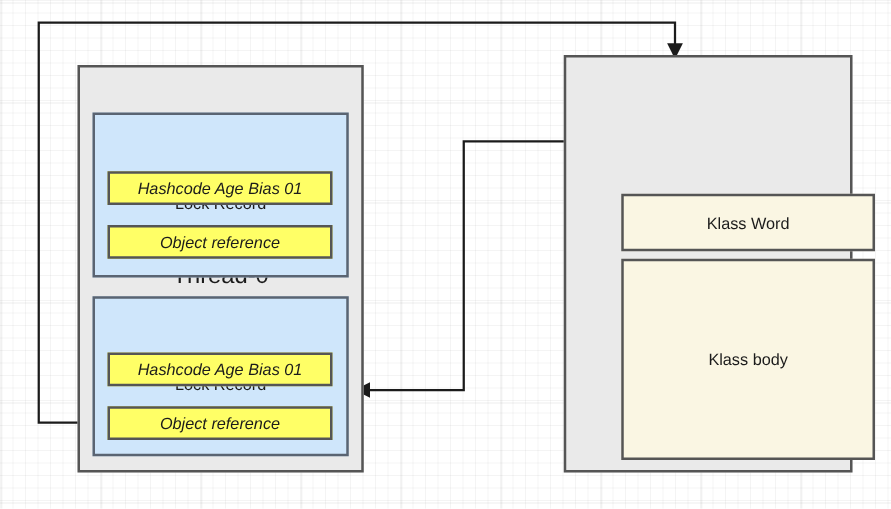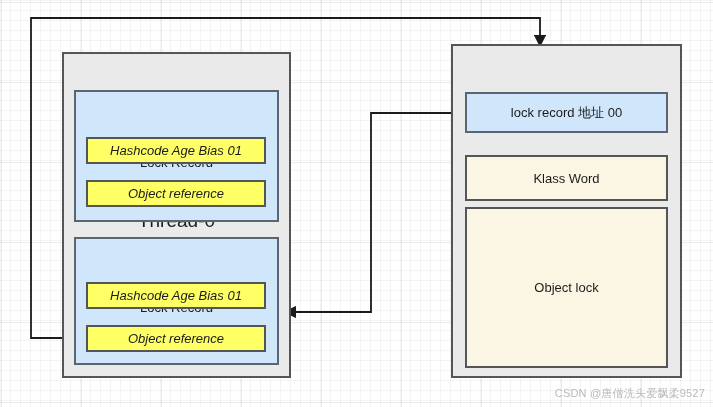--- a/index.html
+++ b/index.html
@@ -72,20 +72,21 @@
   }
 
   
   .cream {
     background: #faf6e3;
     border: 2px solid #555555;
     align-items: center;
     justify-content: center;
     font-size: 13px;
     text-align: right;
+    margin-left: 32px;
   }
 
   .blue-field {
     align-items: center;
     justify-content: center;
     font-size: 13px;
     text-align: center;
   }
 
   #edges {
@@ -145,27 +146,23 @@
     <span>Hashcode Age Bias 01</span>
   </div>
   <div class="node yellow" style="left:86px; top:325px; width:180px; height:27px;">
     <span>Object reference</span>
   </div>
 
   <div class="node panel" style="left:451px; top:44px; width:231px; height:334px; padding-top:11px;">
     <div class="panel-title">Object</div>
   </div>
 
-  <div class="node blue blue-field" style="left:465px; top:92px; width:203px; height:41px;">
-    <span>lock record 地址 00</span>
-  </div>
 
   <div class="node cream" style="left:465px; top:155px; width:203px; height:46px;">
     <span>Klass Word</span>
   </div>
 
   <div class="node cream" style="left:465px; top:207px; width:203px; height:161px;">
-    <span>Object lock</span>
+    <span>Klass body</span>
   </div>
 
-  <div class="watermark">CSDN @唐僧洗头爱飘柔9527</div>
 
 </div>
 
 </body></html>

